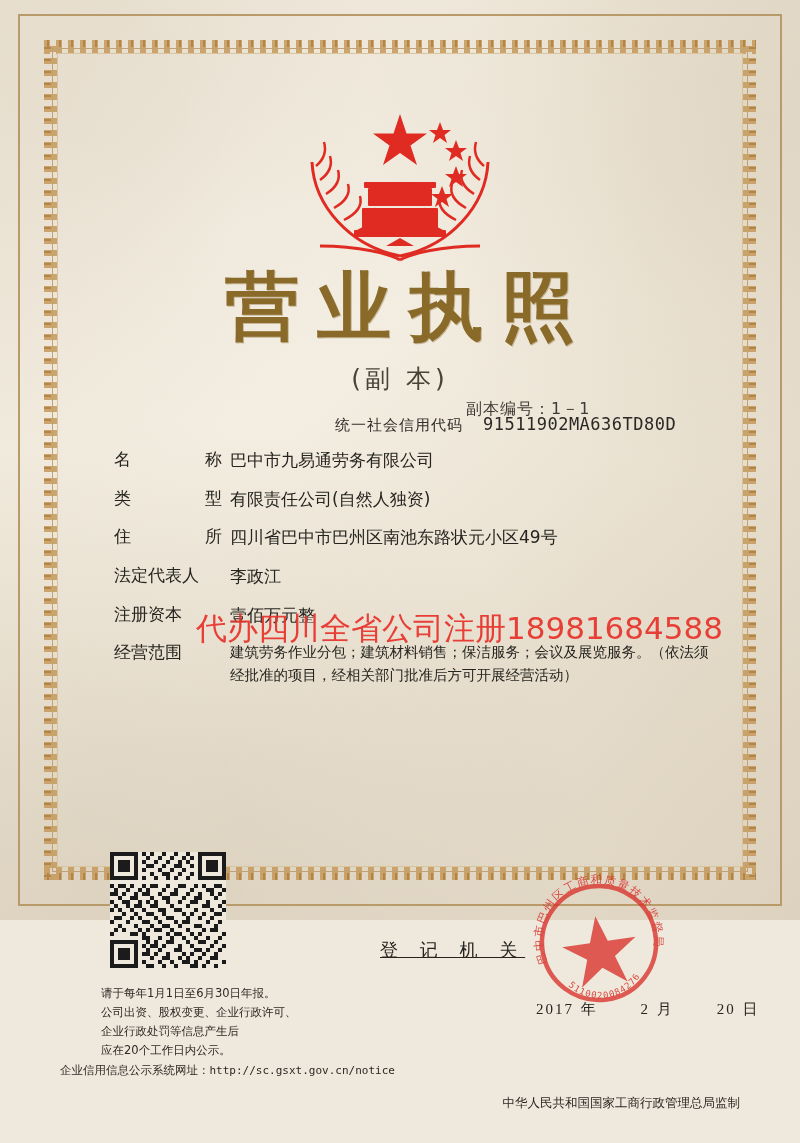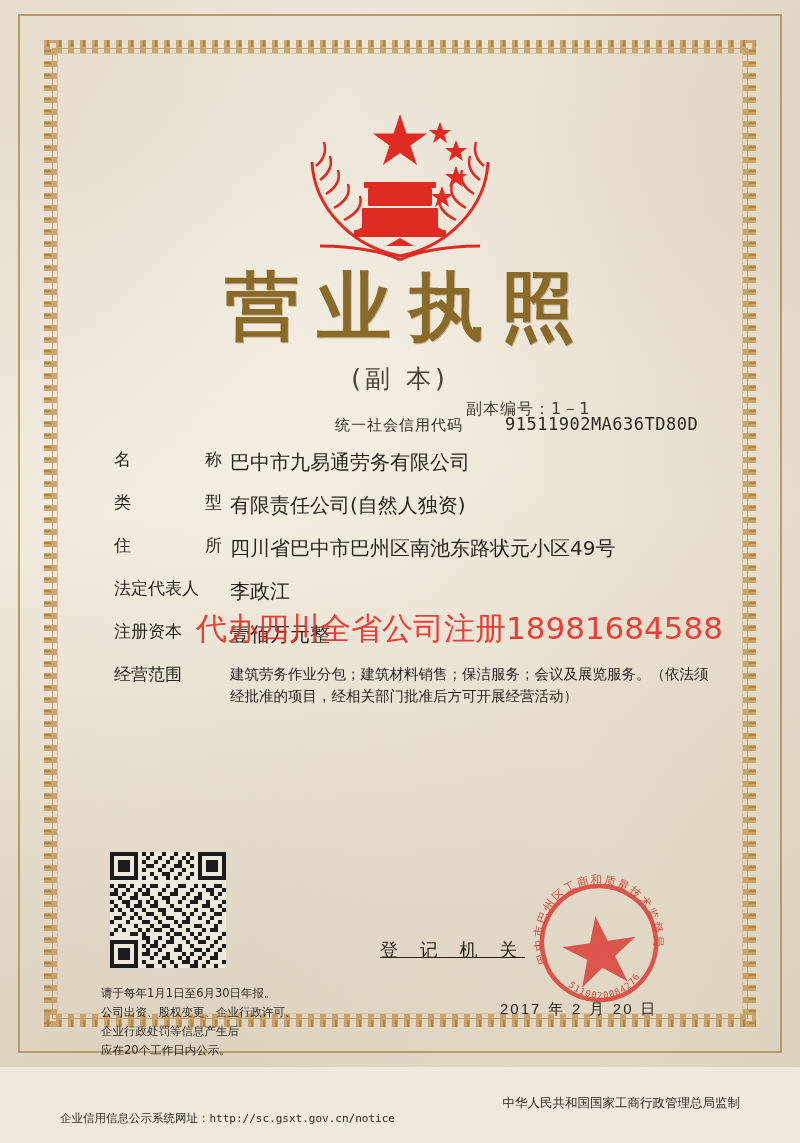--- a/index.html
+++ b/index.html
@@ -2,21 +2,21 @@
 <html><head>
 <meta charset="utf-8">
 <style>
   html,body{margin:0;padding:0;}
   body{
     width:800px;height:1143px;overflow:hidden;
     background:#efe9dd;
     font-family:"DejaVu Sans","Liberation Sans",sans-serif;
   }
   #page{
-    position:relative;width:800px;height:1067px;
+    position:relative;width:800px;height:920px;
     background:
       radial-gradient(ellipse at 30% 25%, #f7f2e8 0%, #efe8da 45%, #e6ddcc 75%, #ded4c1 100%);
   }
   
   #page:before{
     content:"";position:absolute;inset:0;
     background:
       radial-gradient(circle at 12% 8%, rgba(180,160,130,.18) 0 6%, transparent 35%),
       radial-gradient(circle at 88% 14%, rgba(180,160,130,.14) 0 5%, transparent 32%),
       radial-gradient(circle at 20% 92%, rgba(170,150,120,.16) 0 8%, transparent 40%),
@@ -78,39 +78,39 @@
     font-size:25px;font-weight:normal;color:#4a4236;letter-spacing:4px;
   }
   .copy-no{
     position:absolute;left:466px;top:368px;
     font-size:16px;color:#3d3b36;letter-spacing:1px;margin-top:31px;
   }
 
   
   .credit-row{
     position:absolute;left:335px;top:414px;right:60px;
-    display:flex;align-items:baseline;gap:42px;
+    display:flex;align-items:baseline;gap:20px;
   }
   .credit-label{font-size:15px;color:#2f2d29;letter-spacing:1px;}
   .credit-value{
     font-family:"DejaVu Sans Mono","Liberation Mono",monospace;
     font-size:17px;color:#2a2824;letter-spacing:.5px;
   }
 
   
   .fields{position:absolute;left:114px;top:448px;right:58px;}
   .row{display:flex;align-items:flex-start;margin-bottom:14px;}
   .row .lbl{
     width:108px;flex:none;font-size:17px;color:#26241f;
     letter-spacing:0px;
     display:flex;justify-content:space-between;
   }
   .row .lbl.spread span{display:inline-block;}
   .row .val{
-    font-size:20px;color:#26241f;line-height:1.45;
+    font-size:17px;color:#26241f;line-height:1.45;
     padding-left:8px;
   }
   .row.scope .val{font-size:14.5px;line-height:1.55;max-width:480px;}
 
   
   .ad-stamp{
     position:absolute;left:196px;top:596px;
     font-size:31px;font-weight:normal;color:#e8312a;
     letter-spacing:0px;white-space:nowrap;
     opacity:.92;
@@ -128,35 +128,34 @@
 
   
   .registry{
     position:absolute;left:380px;top:938px;
     font-size:18px;color:#26241f;letter-spacing:8px;text-decoration:underline;
   }
   .date-line{
     position:absolute;left:500px;top:1000px;
     font-size:15px;color:#26241f;letter-spacing:2px;
   }
-  .date-line .d{font-family:Liberation Sans, sans-serif;}
+  .date-line .d{font-family:Liberation Serif, serif;margin-left:36px;}
 
   
   .seal{
     position:absolute;left:524px;top:868px;width:150px;height:150px;
     transform:rotate(-8deg);
     opacity:.88;
   }
 
   
   .footer-left{
     position:absolute;left:60px;top:1063px;
     font-size:11.5px;color:#2b2924;
     font-family:"DejaVu Sans","Liberation Sans",sans-serif;
-    margin-top:48px;
   }
   .footer-left .url{font-family:"DejaVu Sans Mono","Liberation Mono",monospace;font-size:11px;}
   .footer-right{
     position:absolute;right:60px;top:1095px;
     font-size:12.5px;color:#2b2924;
   }
 </style>
 </head>
 <body>
 

